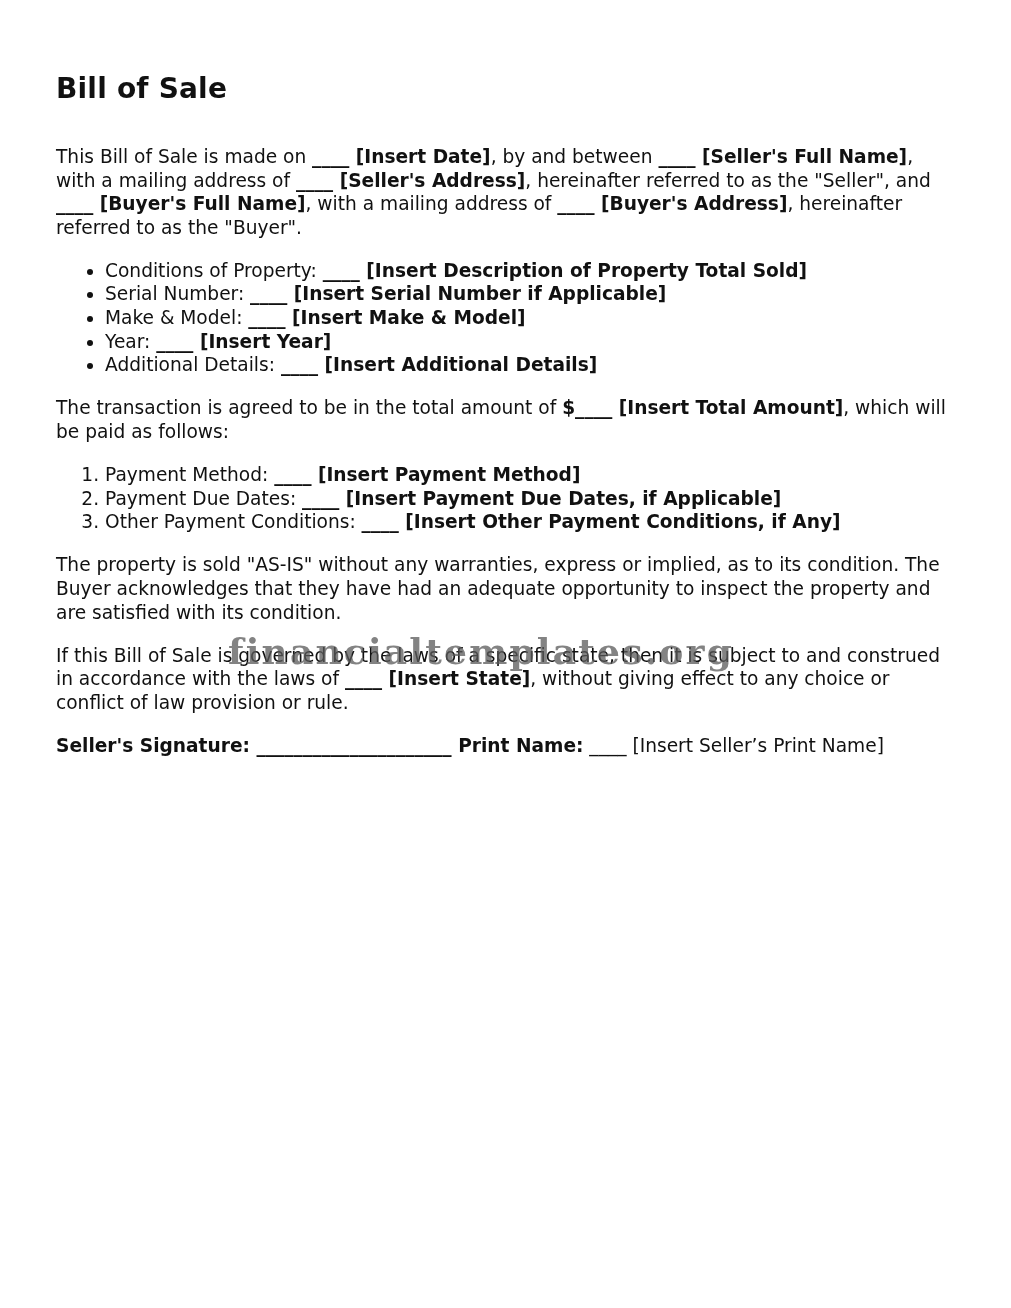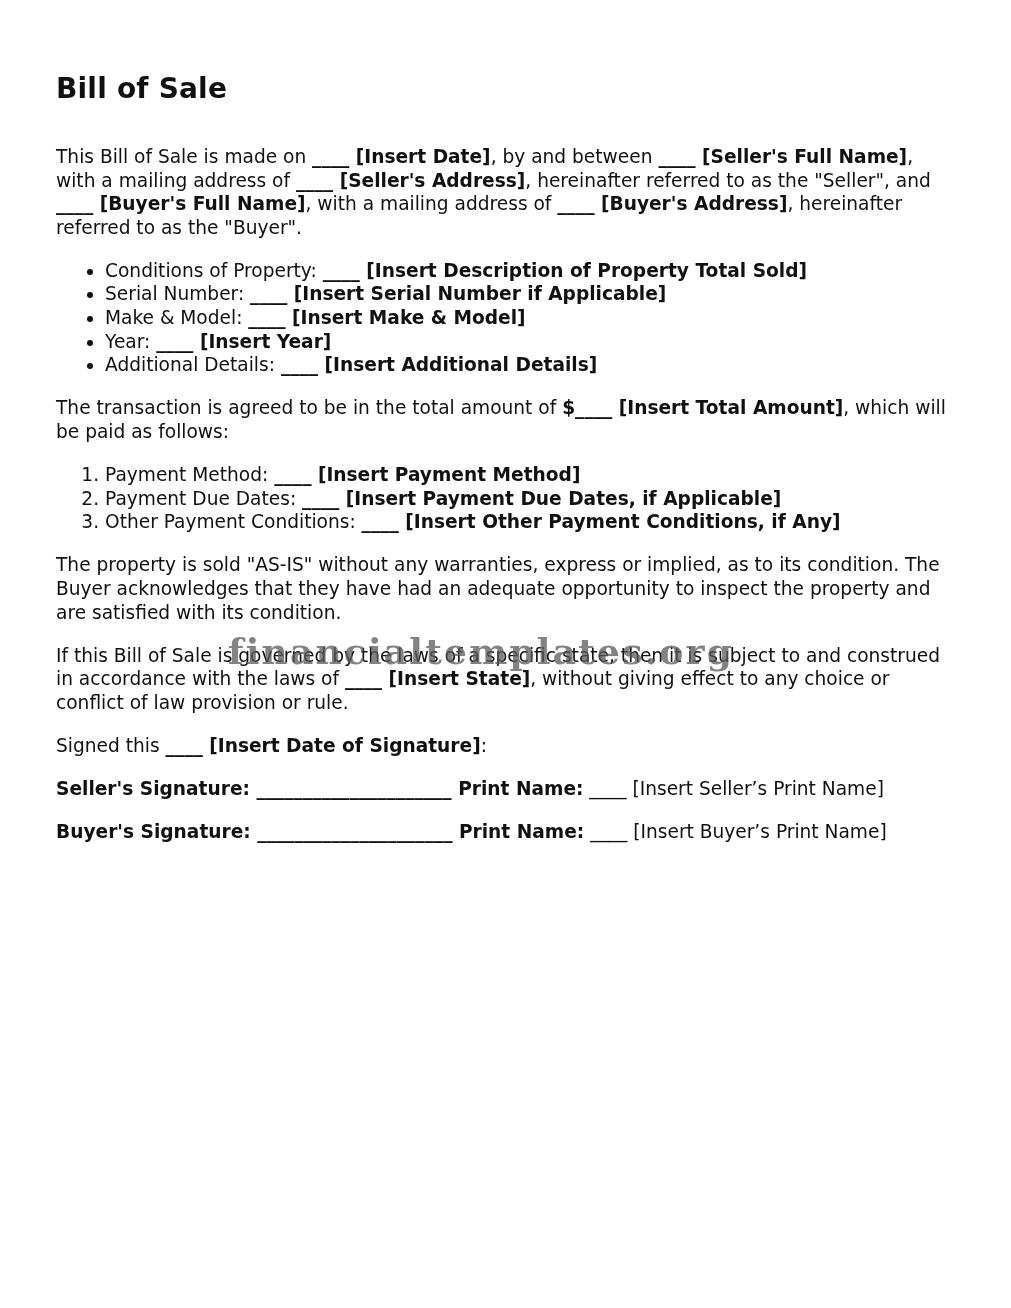--- a/index.html
+++ b/index.html
@@ -53,21 +53,19 @@
     <ol>
       <li><span>Payment Method: </span><b>____ [Insert Payment Method]</b></li>
       <li><span>Payment Due Dates: </span><b>____ [Insert Payment Due Dates, if Applicable]</b></li>
       <li><span>Other Payment Conditions: </span><b>____ [Insert Other Payment Conditions, if Any]</b></li>
     </ol>
 
     <p>The property is sold "AS-IS" without any warranties, express or implied, as to its condition. The Buyer acknowledges that they have had an adequate opportunity to inspect the property and are satisfied with its condition.</p>
 
     <p><span>If this Bill of Sale is governed by the laws of a specific state, then it is subject to and construed in accordance with the laws of </span><b>____ [Insert State]</b><span>, without giving effect to any choice or conflict of law provision or rule.</span></p>
 
-    <p><span>Signed this </span><b>____ [Insert Date of Signature]</b><span>:</span></p>
 
     <div class="sig-row"><b>Seller's Signature: _____________________ Print Name:</b><span> ____ </span><span>[Insert Seller’s Print Name]</span></div>
 
-    <div class="sig-row"><b>Buyer's Signature: _____________________ Print Name:</b><span> ____ </span><span>[Insert Buyer’s Print Name]</span></div>
   </div>
 </div>
 
 <div class="watermark">financialtemplates.org</div>
 
 </body></html>

